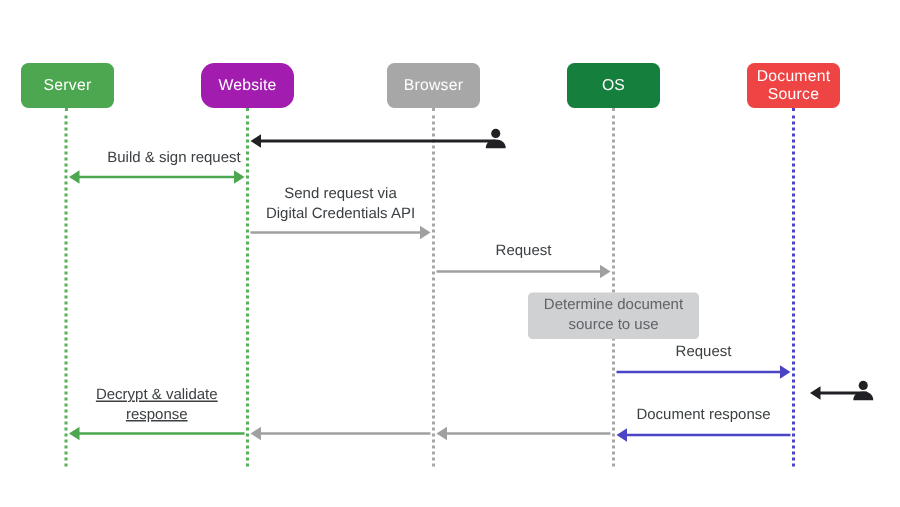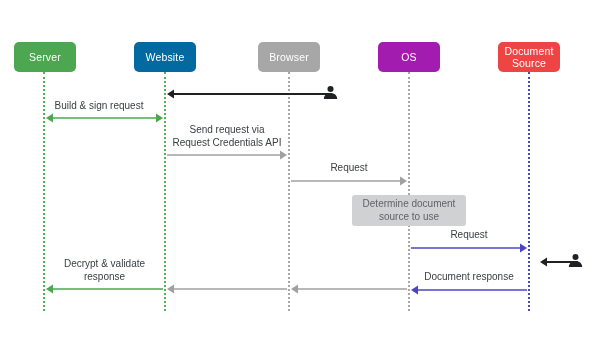--- a/index.html
+++ b/index.html
@@ -73,27 +73,27 @@
 
 <div id="diagram">
     <div class="lifeline" style="left: 43px; top: 72px; height: 239px; border-left-color: rgb(85, 176, 88);"></div>
     <div class="lifeline" style="left: 164px; top: 72px; height: 239px; border-left-color: rgb(85, 176, 88);"></div>
     <div class="lifeline" style="left: 288px; top: 72px; height: 239px; border-left-color: rgb(167, 167, 167);"></div>
     <div class="lifeline" style="left: 408px; top: 72px; height: 239px; border-left-color: rgb(167, 167, 167);"></div>
     <div class="lifeline" style="left: 528px; top: 72px; height: 239px; border-left-color: rgb(75, 69, 198);"></div>
     <div class="actor-box" style="left: 14px; top: 42px; width: 62px; height: 30px; background: rgb(76, 167, 80);">
       <span style="white-space: pre-line;">Server</span>
     </div>
-    <div class="actor-box" style="left: 134px; top: 42px; width: 62px; height: 30px; background: #0369a1;">
+    <div class="actor-box" style="left: 134px; top: 42px; width: 62px; height: 30px; background: #a21caf; border-radius: 9px;">
       <span style="white-space: pre-line;">Website</span>
     </div>
     <div class="actor-box" style="left: 258px; top: 42px; width: 62px; height: 30px; background: rgb(167, 167, 167);">
       <span style="white-space: pre-line; text-align: right;">Browser</span>
     </div>
-    <div class="actor-box" style="left: 378px; top: 42px; width: 62px; height: 30px; background: #a21caf;">
+    <div class="actor-box" style="left: 378px; top: 42px; width: 62px; height: 30px; background: #15803d;">
       <span style="white-space: pre-line;">OS</span>
     </div>
     <div class="actor-box" style="left: 498px; top: 42px; width: 62px; height: 30px; background: #ef4444;">
       <span style="white-space: pre-line;">Document
 Source</span>
     </div>
     <svg width="600" height="338" style="position: absolute; left: 0px; top: 0px;">
       <g>
         <line x1="330" y1="94" x2="173" y2="94" stroke="#202124" stroke-width="2"></line>
         <polygon points="167,94 174,89.5 174,98.5" fill="#202124"></polygon>
@@ -129,27 +129,27 @@
       </g>
       <g>
         <line x1="287" y1="289" x2="173" y2="289" stroke="#a0a0a0" stroke-width="1.6"></line>
         <polygon points="167,289 174,284.5 174,293.5" fill="#a0a0a0"></polygon>
       </g>
       <g>
         <line x1="163" y1="289" x2="52" y2="289" stroke="#4ca750" stroke-width="1.6"></line>
         <polygon points="46,289 53,284.5 53,293.5" fill="#4ca750"></polygon>
       </g>
     </svg>
-    <div class="msg-label" style="left: 14px; width: 170px; top: 100px;">Build &amp; sign request</div>
+    <div class="msg-label" style="left: 31px; width: 170px; top: 100px;">Build &amp; sign request</div>
     <div class="msg-label" style="left: 142px; width: 170px; top: 124px;">Send request via
-Request Credentials API</div>
+Digital Credentials API</div>
     <div class="msg-label" style="left: 264px; width: 170px; top: 162px;">Request</div>
     <div class="msg-label" style="left: 384px; width: 170px; top: 229px;">Request</div>
     <div class="msg-label" style="left: 384px; width: 170px; top: 271px;">Document response</div>
-    <div class="msg-label" style="left: 19.5px; width: 170px; top: 258px;">Decrypt &amp; validate
+    <div class="msg-label" style="left: 19.5px; width: 170px; top: 258px; text-decoration: underline;">Decrypt &amp; validate
 response</div>
     <div class="note-box" style="left: 352px; top: 195px; width: 114px; height: 31px;">
       <span style="white-space: pre-line;">Determine document
 source to use</span>
     </div>
     <div class="person" style="left: 322px; top: 84px; width: 17px; height: 17px;"><svg width="17" height="17" viewBox="0 0 24 24">
         <circle cx="12" cy="7" r="4.3" fill="#202124"></circle>
         <path d="M2.6 21c0-5.1 4.2-8.2 9.4-8.2S21.4 15.9 21.4 21z" fill="#202124"></path>
       </svg></div>
     <div class="person" style="left: 567px; top: 252px; width: 17px; height: 17px;"><svg width="17" height="17" viewBox="0 0 24 24">

